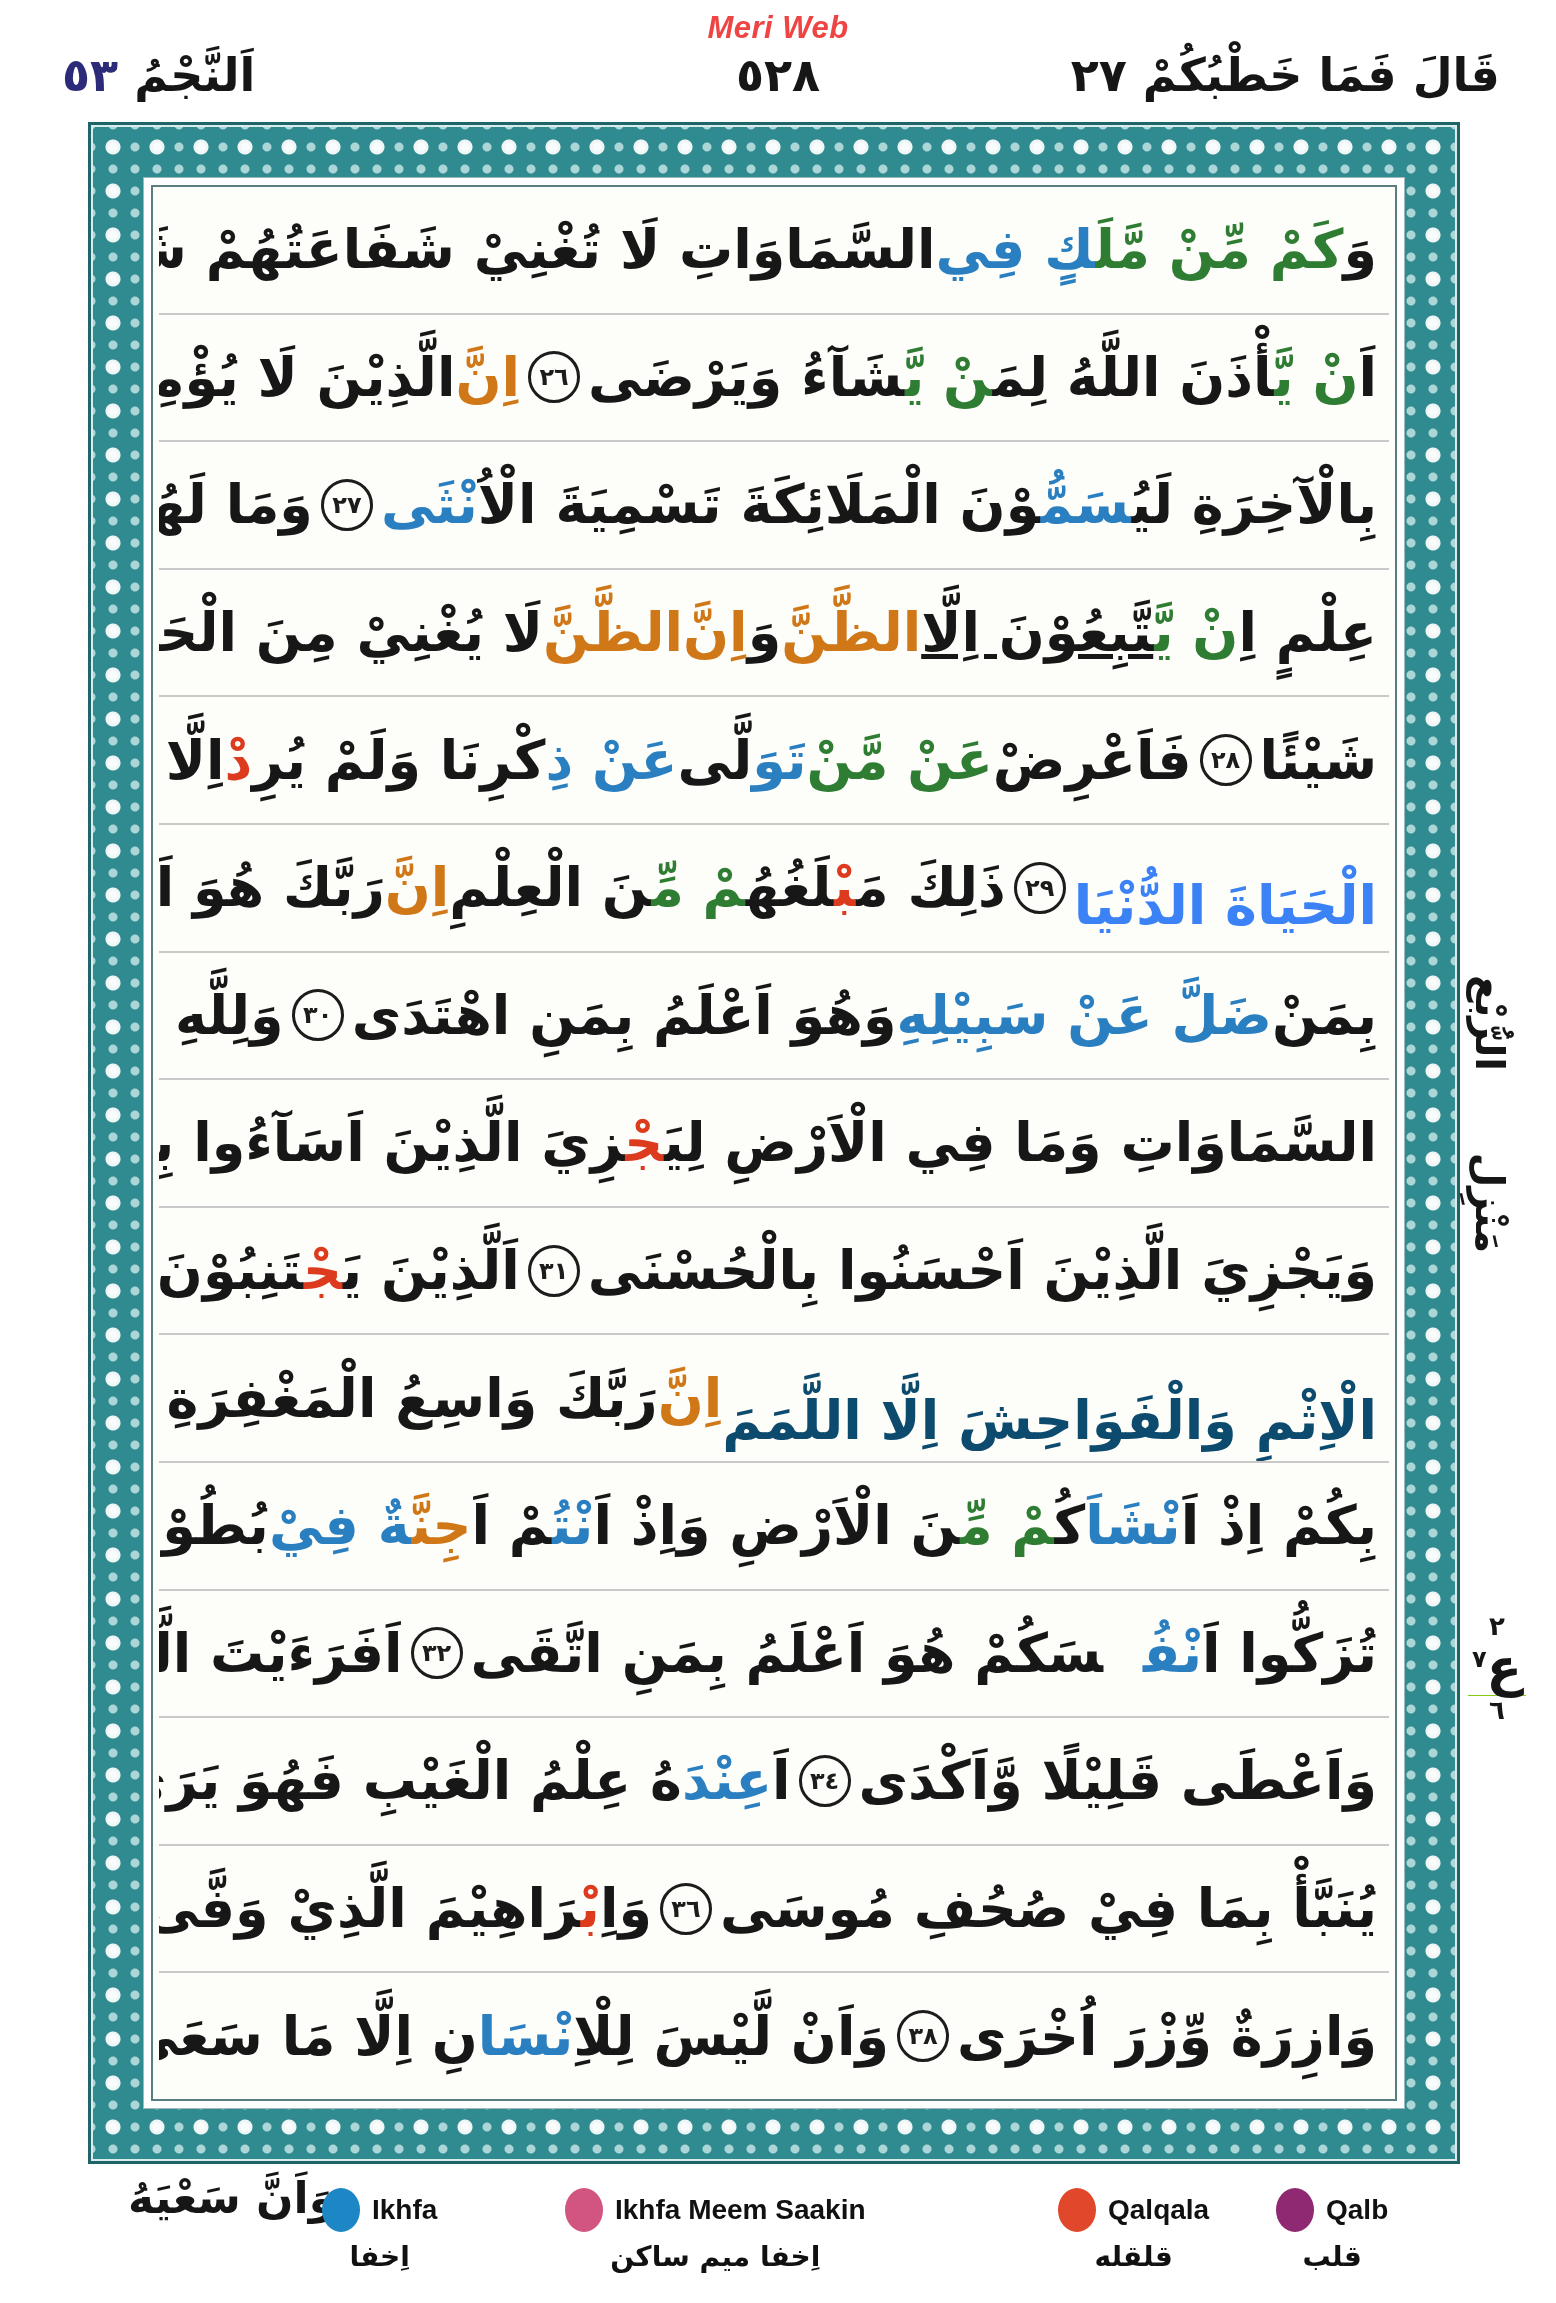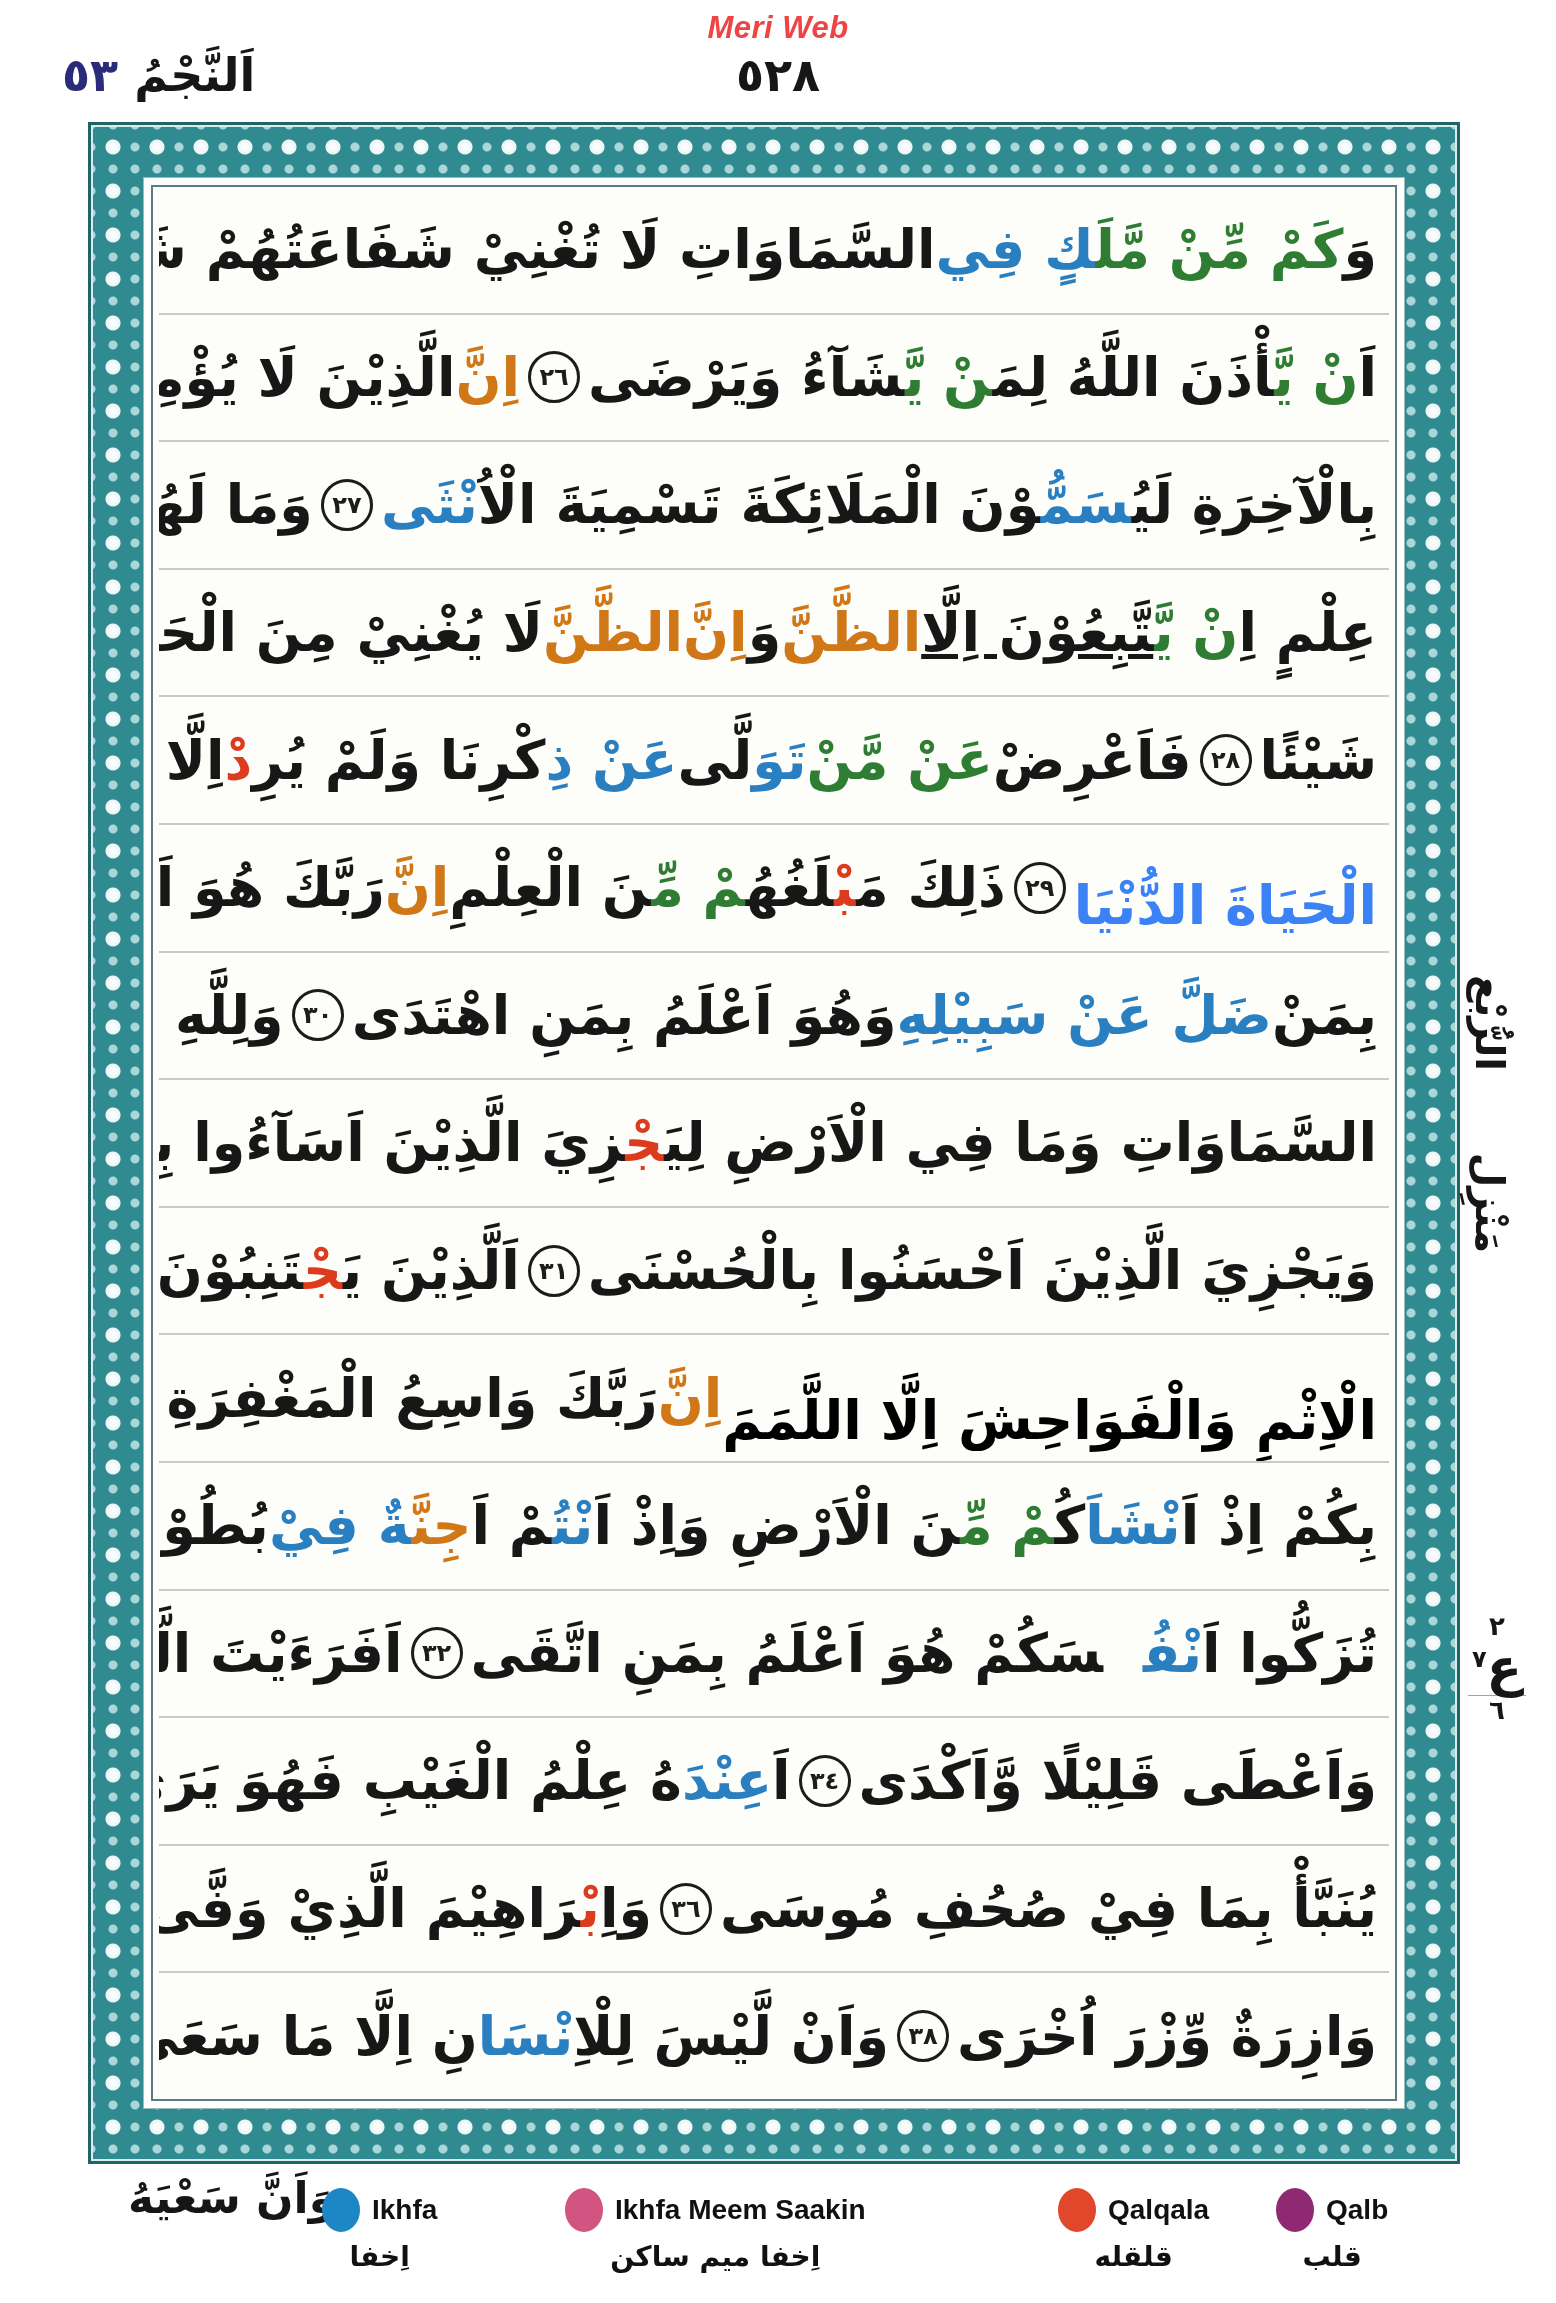--- a/index.html
+++ b/index.html
@@ -109,20 +109,24 @@
 
 <div class="page">
 
   <div class="watermark">Meri Web</div>
 
   <div class="hdr hdr-left" dir="rtl">
     <span>اَلنَّجْمُ</span>
     <span class="num">٥٣</span>
   </div>
   <div class="hdr hdr-center">٥٢٨</div>
+  <div class="hdr hdr-right" dir="rtl">
+    <span>قَالَ فَمَا خَطْبُكُمْ</span>
+    <span>٢٧</span>
+  </div>
 
   <div class="frame">
     <div class="frame-white">
       <div class="frame-inner">
           <div class="qline" dir="rtl">
             <span class="seg" style="color: rgb(23, 23, 23);">وَ</span>
             <span class="seg" style="color: rgb(47, 125, 51); text-align: center;">كَمْ مِّنْ مَّلَ‍</span>
             <span class="seg" style="color: rgb(42, 127, 193);">‍كٍ فِي </span>
             <span class="seg" style="color: rgb(23, 23, 23);">السَّمَاوَاتِ لَا تُغْنِيْ شَفَاعَتُهُمْ شَيْئًا اِلَّا </span>
           </div>
@@ -193,21 +197,21 @@
             <span class="seg" style="color: rgb(23, 23, 23);">‍زِيَ الَّذِيْنَ اَسَآءُوا بِمَا عَمِلُوا</span>
           </div>
           <div class="qline" dir="rtl">
             <span class="seg" style="color: rgb(23, 23, 23);">وَيَجْزِيَ الَّذِيْنَ اَحْسَنُوا بِالْحُسْنَى </span>
             <span class="vcircle">٣١</span>
             <span class="seg" style="color: rgb(23, 23, 23);">اَلَّذِيْنَ يَ‍</span>
             <span class="seg" style="color: rgb(221, 59, 30);">‍جْ‍</span>
             <span class="seg" style="color: rgb(23, 23, 23);">‍تَنِبُوْنَ كَبَائِرَ</span>
           </div>
           <div class="qline" dir="rtl">
-            <span class="seg" style="color: #000000; margin-top: 44px;">الْاِثْمِ وَالْفَوَاحِشَ اِلَّا اللَّمَمَ </span>
+            <span class="seg" style="color: #0c4a6e; margin-top: 44px;">الْاِثْمِ وَالْفَوَاحِشَ اِلَّا اللَّمَمَ </span>
             <span class="seg" style="color: rgb(208, 120, 24);">اِنَّ</span>
             <span class="seg" style="color: rgb(23, 23, 23);"> رَبَّكَ وَاسِعُ الْمَغْفِرَةِ هُوَ اَعْلَمُ</span>
           </div>
           <div class="qline" dir="rtl">
             <span class="seg" style="color: rgb(23, 23, 23);">بِكُمْ اِذْ اَ</span>
             <span class="seg" style="color: rgb(42, 127, 193);">نْشَاَ</span>
             <span class="seg" style="color: rgb(23, 23, 23);">كُ‍</span>
             <span class="seg" style="color: rgb(47, 125, 51);">‍مْ مِّ‍</span>
             <span class="seg" style="color: rgb(23, 23, 23);">‍نَ الْاَرْضِ وَاِذْ اَ</span>
             <span class="seg" style="color: rgb(42, 127, 193);">نْتُ‍</span>

